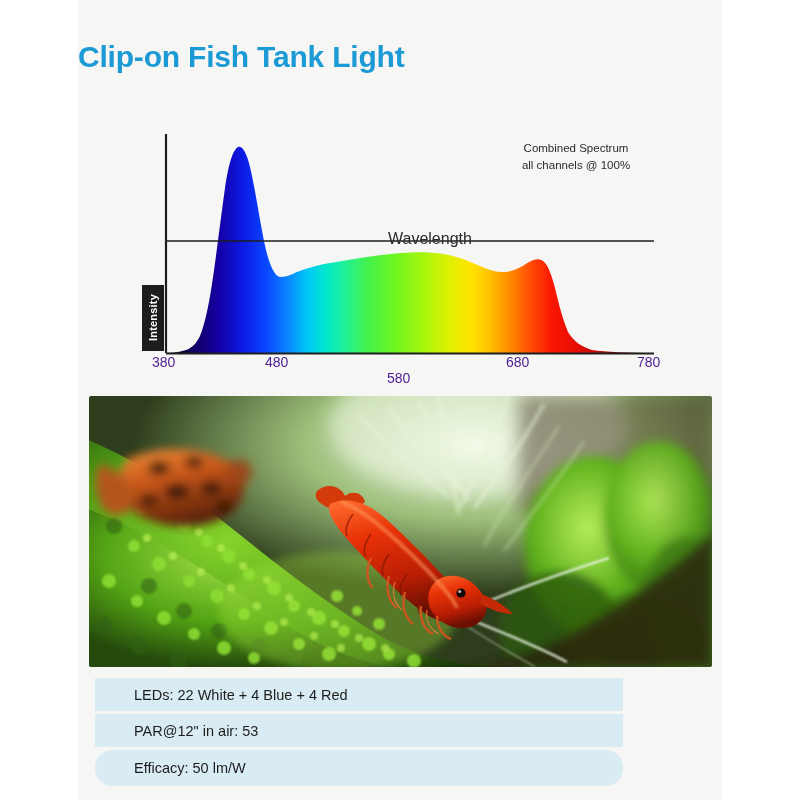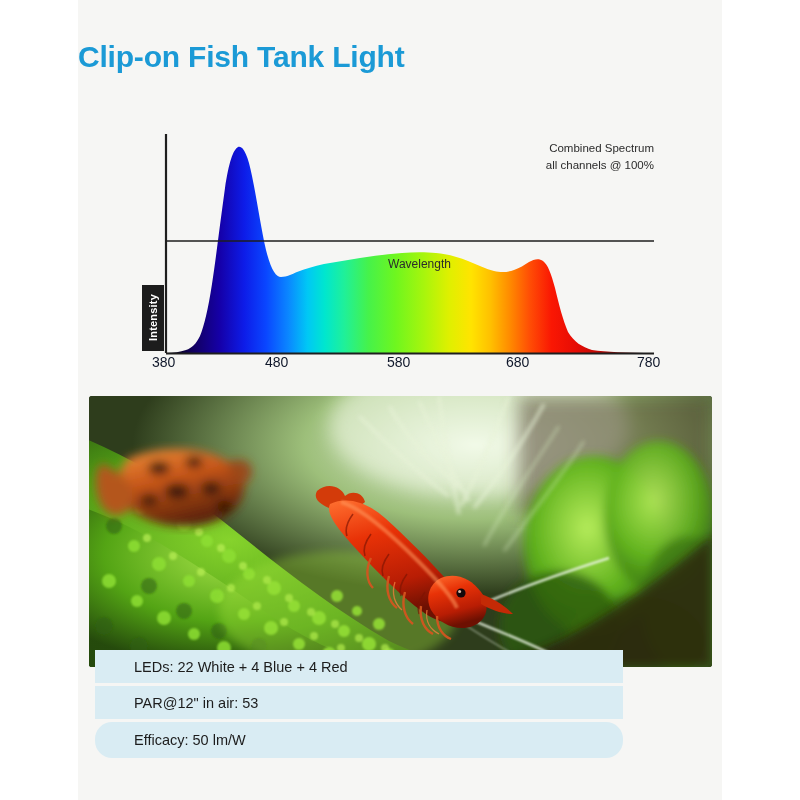--- a/index.html
+++ b/index.html
@@ -53,30 +53,29 @@
   #chart svg { display: block; }
 
   .chart-anno {
     position: absolute;
     font-size: 11.5px;
     color: #2b2b2b;
     line-height: 1.45;
     white-space: nowrap;
   }
   #anno-combined {
-    left: 530px;
+    left: 514px;
     top: 140px;
-    text-align: right;
+    text-align: center;
     width: 124px;
   }
   #anno-wavelength {
     left: 388px;
     top: 227px;
-    font-size: 12px;
-    margin-top: 29px;
+    font-size: 16px;
   }
 
   #ylabel-box {
     position: absolute;
     left: 142px;
     top: 285px;
     width: 22px;
     height: 66px;
     background: #1c1c1c;
     display: flex;
@@ -89,42 +88,42 @@
     color: #ffffff;
     font-size: 11px;
     font-weight: bold;
     letter-spacing: 0.2px;
   }
 
   .xtick {
     position: absolute;
     top: 354px;
     font-size: 14px;
-    color: #0f172a;
+    color: #4c1d95;
     white-space: nowrap;
   }
 
   
   #photo {
     position: absolute;
     left: 89px;
     top: 396px;
     width: 623px;
     height: 271px;
     border-radius: 3px;
     overflow: hidden;
     background: #1d2b12;
   }
   #photo svg { display: block; width: 100%; height: 100%; }
 
   
   #spec-table {
     position: absolute;
     left: 95px;
-    top: 650px;
+    top: 678px;
     width: 528px;
   }
   .spec-row {
     display: flex;
     height: 36px;
     background: #d9ecf3;
     border-bottom: 3px solid #f6f6f4;
   }
   .spec-row:last-child { border-bottom: none; border-radius: 17px; }
   .spec-cell {
@@ -215,21 +214,21 @@
   </div>
 
   <div class="chart-anno" id="anno-wavelength">Wavelength</div>
 
   <div id="ylabel-box">
     <span>Intensity</span>
   </div>
 
   <div class="xtick" style="left:152px;">380</div>
   <div class="xtick" style="left:265px;">480</div>
-  <div class="xtick" style="left:387px;">580</div>
+  <div class="xtick" style="left:387px;margin-top:16px;">580</div>
   <div class="xtick" style="left:506px;">680</div>
   <div class="xtick" style="left:637px;">780</div>
 
   <div id="photo">
     <svg viewBox="0 0 623 271" preserveAspectRatio="none">
       <defs>
         <radialGradient id="bgGlow" cx="0.62" cy="0.18" r="0.55">
           <stop offset="0" stop-color="#eef7e6"></stop>
           <stop offset="0.5" stop-color="#9dbf7a"></stop>
           <stop offset="1" stop-color="#2e3d1c"></stop>

